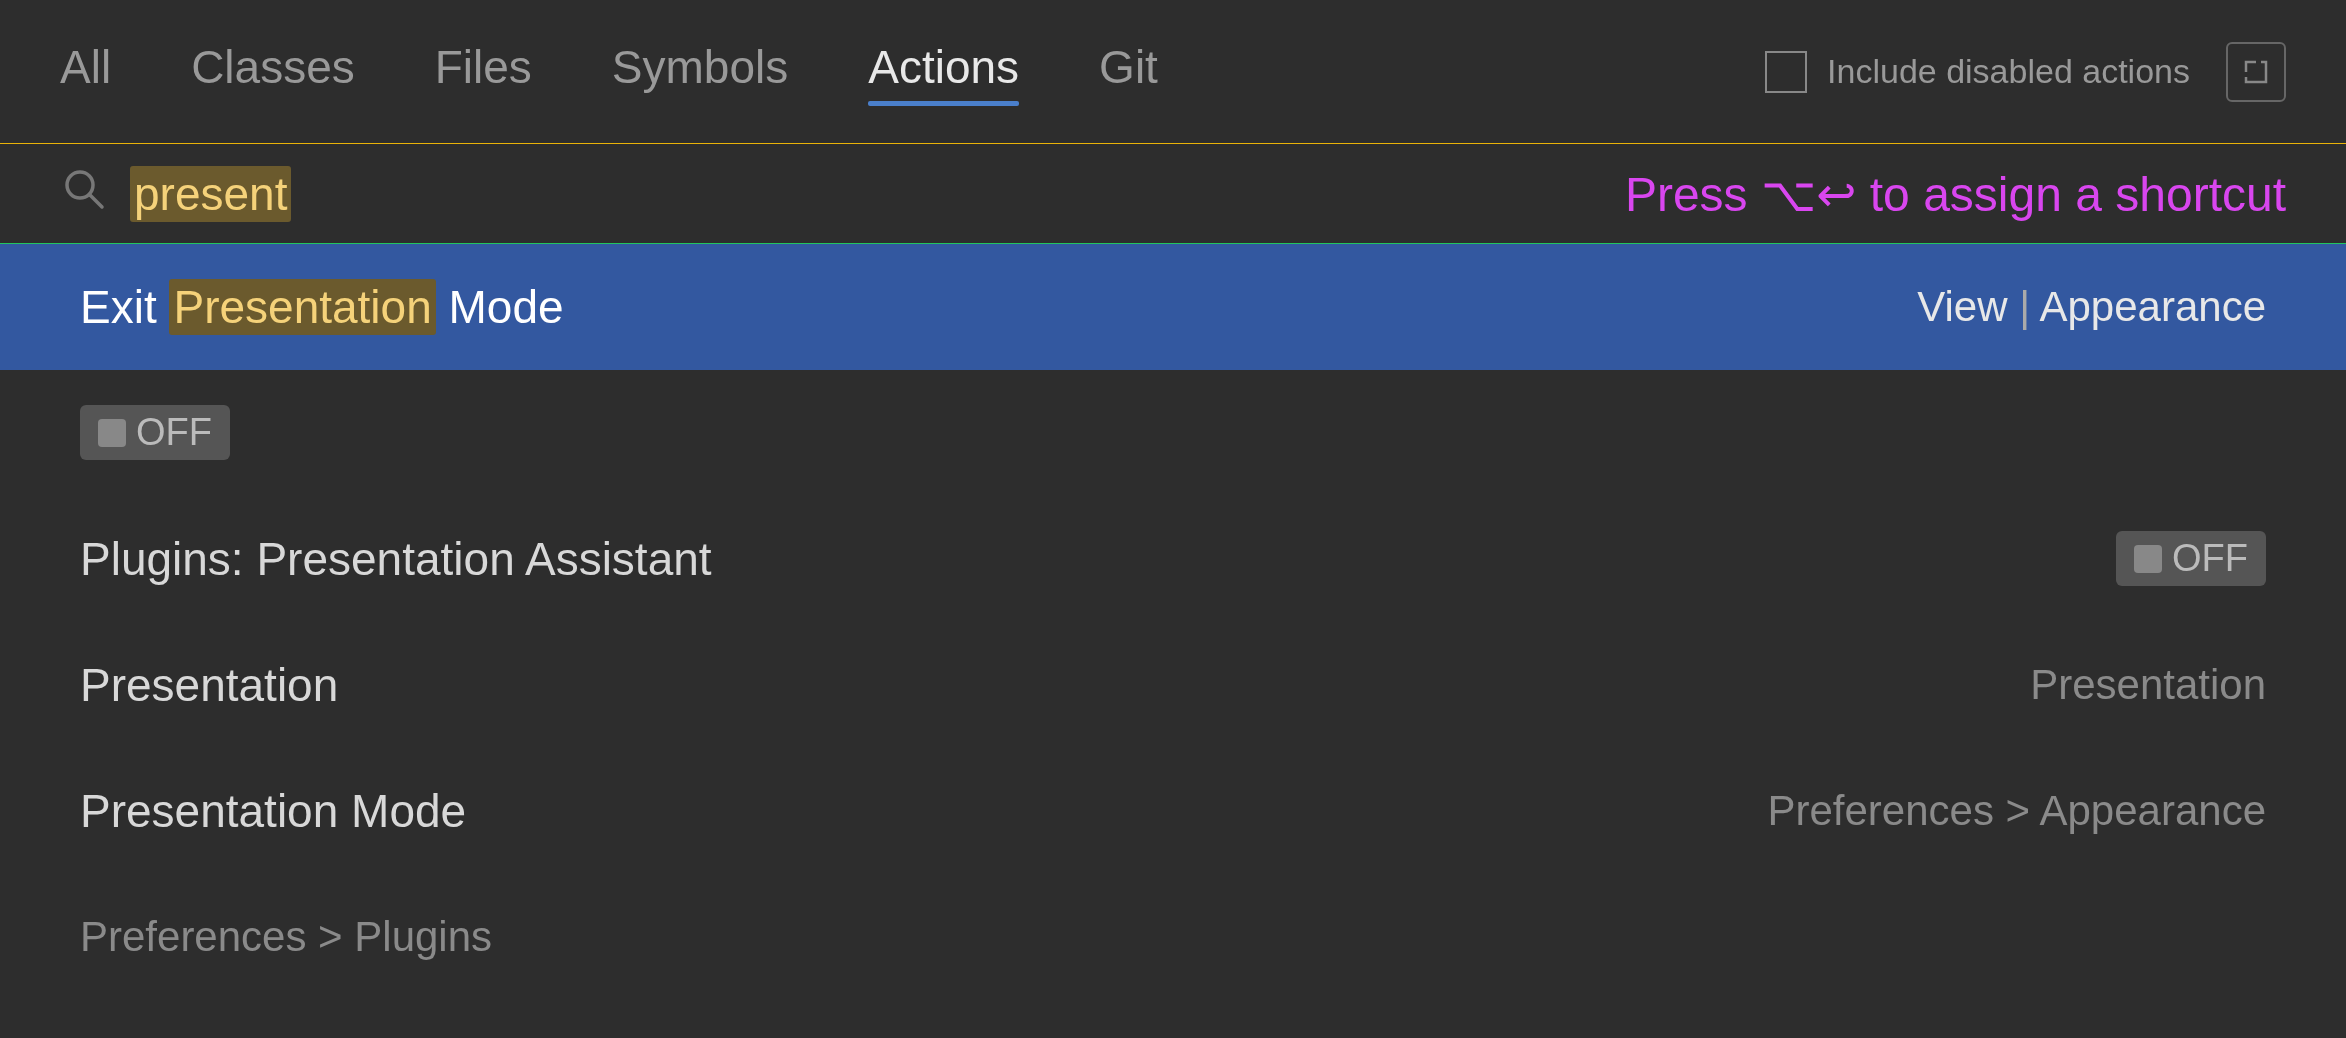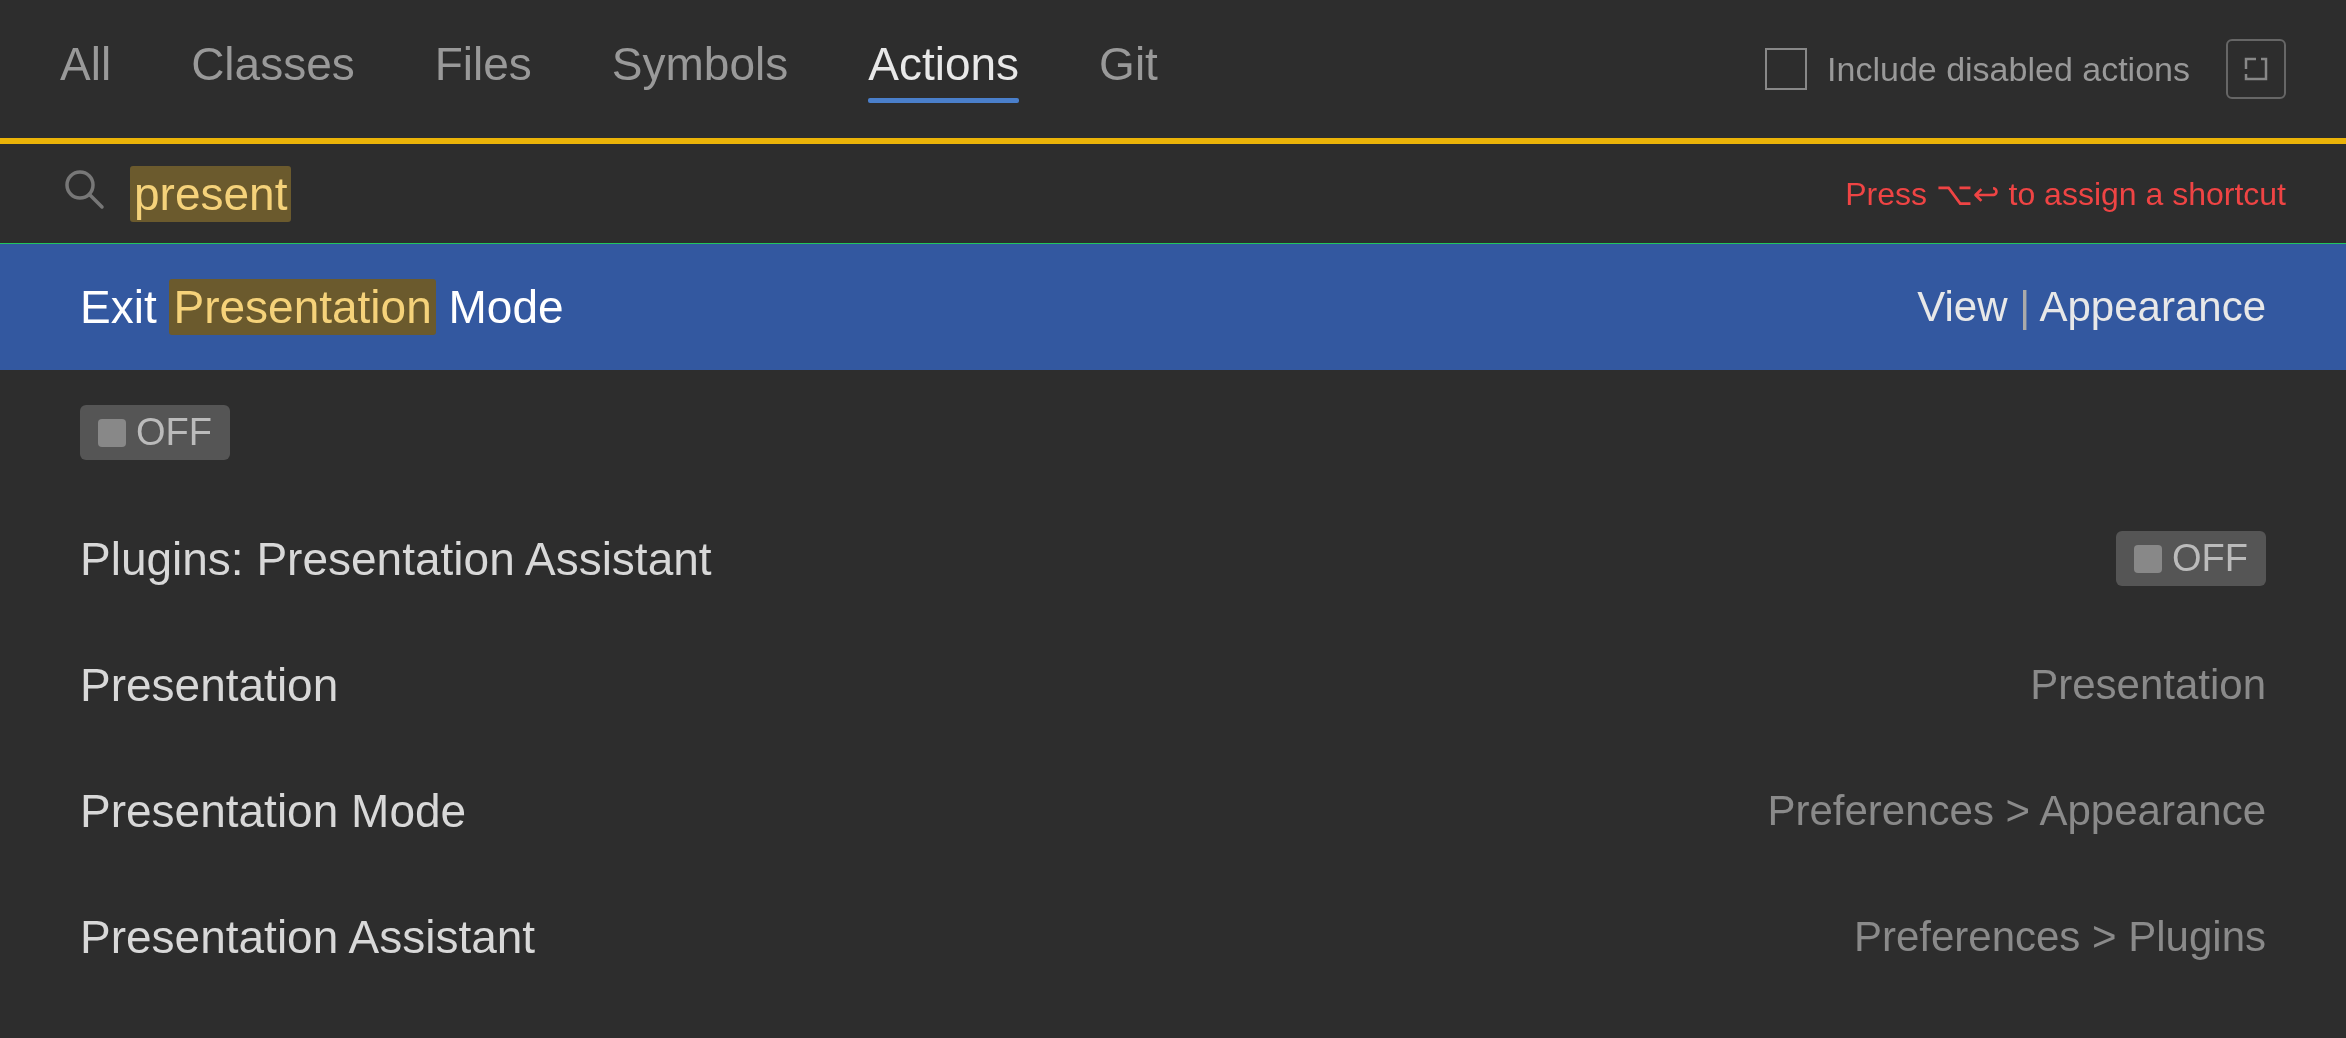--- a/index.html
+++ b/index.html
@@ -16,21 +16,21 @@
       width: 100%;
       padding: 0;
       background: #2d2d2d;
     }
 
     
     .tab-bar {
       display: flex;
       align-items: center;
       padding: 0 60px;
-      border-bottom: 6px solid #eab308;
+      border-bottom: 1px solid #eab308;
       height: 144px;
       background: #2d2d2d;
     }
 
     .tabs {
       display: flex;
       align-items: center;
       gap: 80px;
       flex: 1;
     }
@@ -118,22 +118,22 @@
     }
 
     .search-query-highlight {
       background: #6b5a2d;
       color: #f5d27a;
       padding: 2px 4px;
       border-radius: 3px;
     }
 
     .search-hint {
-      font-size: 32px;
-      color: #ef4444;
+      font-size: 48px;
+      color: #d946ef;
       margin-left: auto;
       white-space: nowrap;
     }
 
     
     .results-list {
       width: 100%;
     }
 
     .result-row {
@@ -286,23 +286,20 @@
     </div>
 
     <div class="result-row">
       <div class="result-name">
         <span>Presentation Mode</span>
       </div>
       <div class="result-meta">Preferences &gt; Appearance</div>
     </div>
 
     <div class="result-row">
-      <div class="result-name">
-        <span>Presentation Assistant</span>
-      </div>
       <div class="result-meta">Preferences &gt; Plugins</div>
     </div>
 
     <div class="result-row">
       <div class="result-name">
         <span>Data Presentation</span>
       </div>
 
     </div>
 

